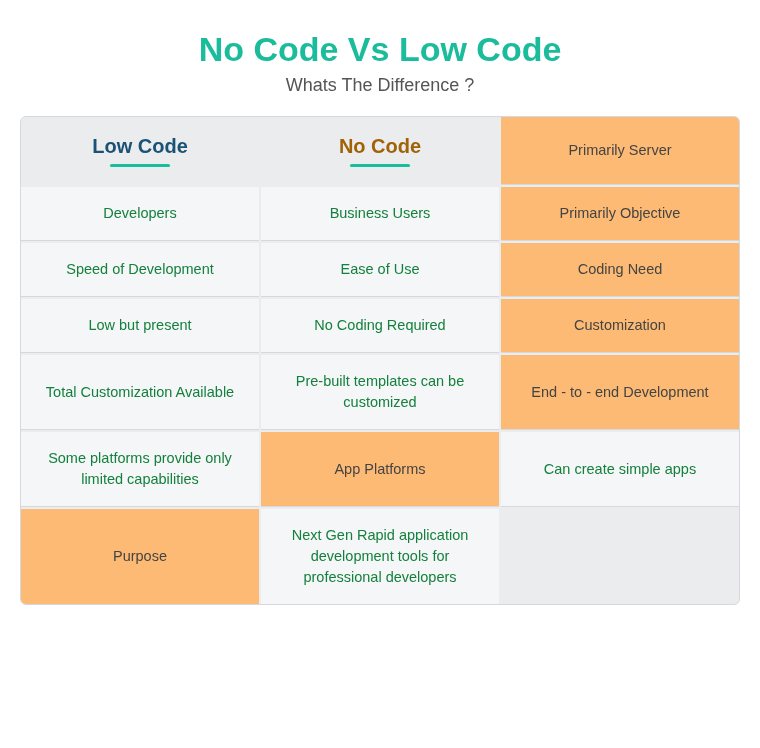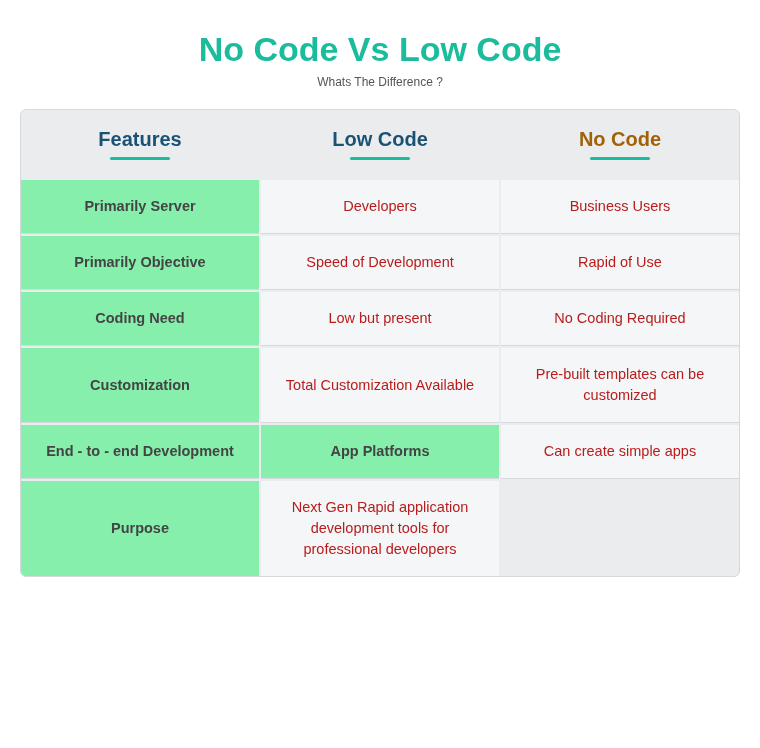--- a/index.html
+++ b/index.html
@@ -20,21 +20,21 @@
     .main-title {
       font-size: 34px;
       font-weight: 800;
       color: #1a5276;
       margin-bottom: 6px;
     }
     .main-title span {
       color: #1abc9c;
     }
     .subtitle {
-      font-size: 12px;
+      font-size: 18px;
       color: #555;
       font-weight: 400;
     }
     .table-container {
       width: 100%;
       max-width: 720px;
       display: grid;
       grid-template-columns: 1fr 1fr 1fr;
       border: 1px solid #d5d8dc;
       border-radius: 6px;
@@ -61,75 +61,72 @@
       height: 3px;
       background: #1abc9c;
       margin: 6px auto 0;
       border-radius: 2px;
     }
     .cell {
       background: #f4f6f7;
       padding: 16px 14px;
       text-align: center;
       font-size: 14.5px;
-      color: #b91c1c;
+      color: #15803d;
       border-bottom: 1px solid #d5d8dc;
       display: flex;
       align-items: center;
       justify-content: center;
       line-height: 1.45;
     }
     .cell.features-col {
-      font-weight: 700;
+      font-weight: 400;
       color: #444;
-      background: #86efac;
+      background: #fdba74;
     }
   </style>
 </head>
 <body>
 
 <div class="title-section">
   <div class="main-title">
     <span>No Code Vs </span><span style="color:#1abc9c">Low Code</span>
   </div>
   <div class="subtitle">Whats The Difference ?</div>
 </div>
 
 <div class="table-container">
 
-  <div class="col-header">
-    <span>Features</span>
-    <div class="header-underline"></div>
-  </div>
   <div class="col-header lowcode-header">
     <span>Low Code</span>
     <div class="header-underline"></div>
   </div>
   <div class="col-header nocode-header">
     <span>No Code</span>
     <div class="header-underline"></div>
   </div>
 
   <div class="cell features-col">Primarily Server</div>
   <div class="cell">Developers</div>
   <div class="cell">Business Users</div>
 
   <div class="cell features-col">Primarily Objective</div>
   <div class="cell">Speed of Development</div>
-  <div class="cell">Rapid of Use</div>
+  <div class="cell">Ease of Use</div>
 
   <div class="cell features-col">Coding Need</div>
   <div class="cell">Low but present</div>
   <div class="cell">No Coding Required</div>
 
   <div class="cell features-col">Customization</div>
   <div class="cell">Total Customization Available</div>
   <div class="cell">Pre-built templates can be customized</div>
 
   <div class="cell features-col">End - to - end Development</div>
+  <div class="cell">Some platforms provide only limited capabilities</div>
 
   <div class="cell features-col">App Platforms</div>
   <div class="cell">Can create simple apps</div>
 
   <div class="cell features-col" style="border-bottom:none">Purpose</div>
   <div class="cell" style="border-bottom:none">Next Gen Rapid application development tools for professional developers</div>
 
 </div>
 
 </body></html>

